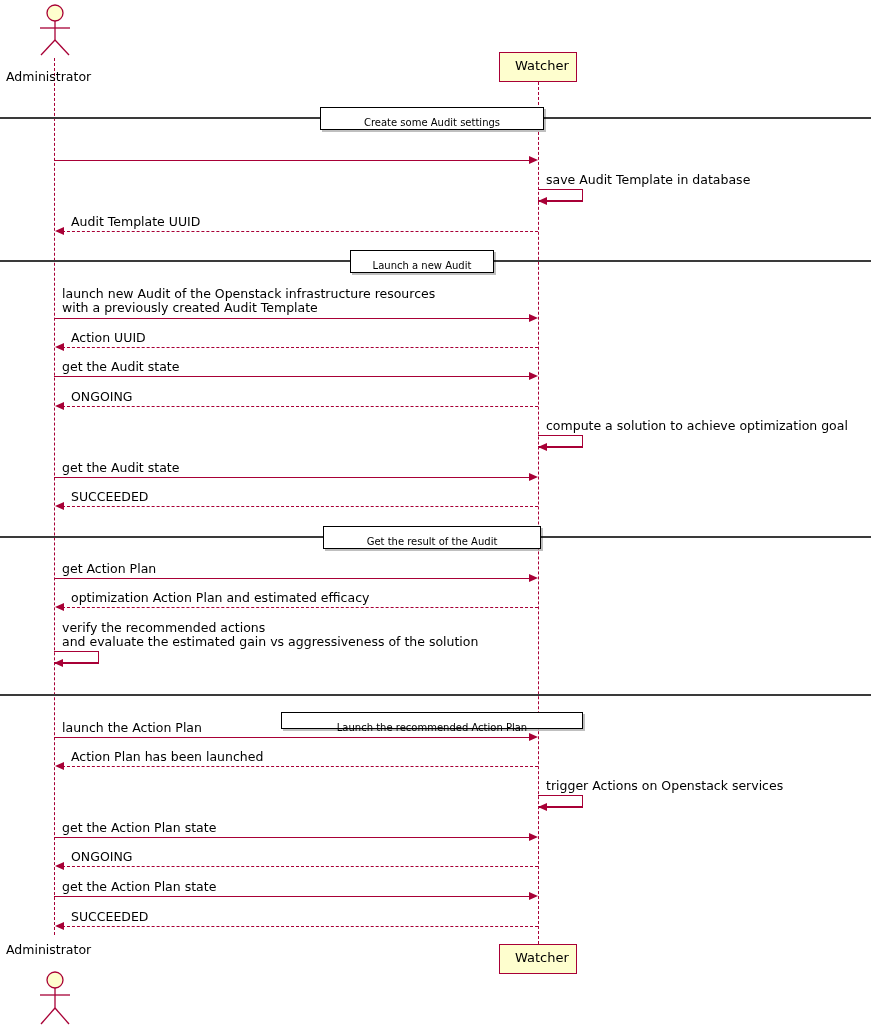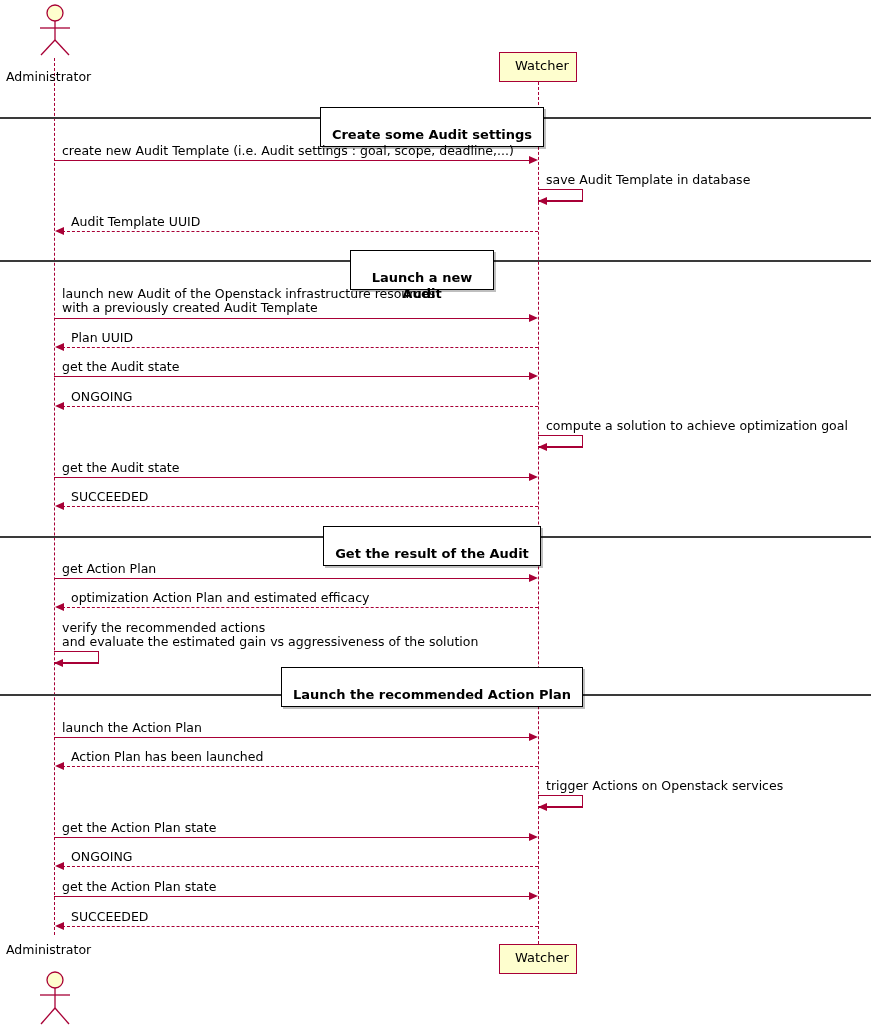--- a/index.html
+++ b/index.html
@@ -24,23 +24,23 @@
     padding:3px 15px;
     box-sizing:border-box;
     text-align:center;
     line-height:16px;
   }
   .divider-line{position:absolute;left:0;width:871px;height:0;border-top:2px solid #3a3a3a;}
   .divider-box{
     position:absolute;
     background:#ffffff;
     border:1px solid #000;
-    font-size:13px;
-    font-weight:bold;
-    padding:19px 10px;
+    font-size:10px;
+    font-weight:normal;
+    padding:7px 10px;
     box-sizing:border-box;
     text-align:center;
     line-height:16px;
     box-shadow:2px 2px 0 rgba(0,0,0,0.25);
   }
   .arrow-line{position:absolute;height:0;}
   .solid{border-top:1px solid #a80036;}
   .dashed{border-top:1px dashed #a80036;}
   .head{position:absolute;width:0;height:0;}
   .head-r{border-top:4px solid transparent;border-bottom:4px solid transparent;border-left:9px solid #a80036;}
@@ -67,21 +67,20 @@
   </div>
   <div class="lbl" style="left:6px;top:70px;">Administrator</div>
 
   <div class="part-box" style="left:499px;top:52px;width:78px;height:30px;padding-top:5px;">Watcher</div>
 
   <div class="divider-line" style="top:117px;"></div>
   <div class="divider-box" style="left:320px;top:107px;width:224px;height:23px;">Create some Audit settings</div>
 
   <div class="arrow-line solid" style="left:54px;top:160px;width:477px;"></div>
   <div class="head head-r" style="left:529px;top:156px;"></div>
-  <div class="lbl" style="left:62px;top:144px;">create new Audit Template (i.e. Audit settings : goal, scope, deadline,...)</div>
 
   <div class="arrow-line solid" style="left:538px;top:189px;width:45px;"></div>
   <div class="self-box" style="left:538px;top:189px;width:45px;height:12px;border-top:none;"></div>
   <div class="arrow-line solid" style="left:538px;top:201px;width:45px;"></div>
   <div class="head head-l" style="left:538px;top:197px;"></div>
   <div class="lbl" style="left:546px;top:173px;">save Audit Template in database</div>
 
   <div class="arrow-line dashed" style="left:62px;top:231px;width:476px;"></div>
   <div class="head head-l" style="left:55px;top:227px;"></div>
   <div class="lbl" style="left:71px;top:215px;text-align:right;">Audit Template UUID</div>
@@ -89,21 +88,21 @@
   <div class="divider-line" style="top:260px;"></div>
   <div class="divider-box" style="left:350px;top:250px;width:144px;height:23px;">Launch a new Audit</div>
 
   <div class="arrow-line solid" style="left:54px;top:318px;width:477px;"></div>
   <div class="head head-r" style="left:529px;top:314px;"></div>
   <div class="lbl" style="left:62px;top:287px;">launch new Audit of the Openstack infrastructure resources
 with a previously created Audit Template</div>
 
   <div class="arrow-line dashed" style="left:62px;top:347px;width:476px;"></div>
   <div class="head head-l" style="left:55px;top:343px;"></div>
-  <div class="lbl" style="left:71px;top:331px;">Plan UUID</div>
+  <div class="lbl" style="left:71px;top:331px;">Action UUID</div>
 
   <div class="arrow-line solid" style="left:54px;top:376px;width:477px;"></div>
   <div class="head head-r" style="left:529px;top:372px;"></div>
   <div class="lbl" style="left:62px;top:360px;">get the Audit state</div>
 
   <div class="arrow-line dashed" style="left:62px;top:406px;width:476px;"></div>
   <div class="head head-l" style="left:55px;top:402px;"></div>
   <div class="lbl" style="left:71px;top:390px;">ONGOING</div>
 
   <div class="arrow-line solid" style="left:538px;top:435px;width:45px;"></div>
@@ -132,21 +131,21 @@
   <div class="lbl" style="left:71px;top:591px;">optimization Action Plan and estimated efficacy</div>
 
   <div class="arrow-line solid" style="left:54px;top:651px;width:45px;"></div>
   <div class="self-box" style="left:54px;top:651px;width:45px;height:12px;border-top:none;"></div>
   <div class="arrow-line solid" style="left:54px;top:663px;width:45px;"></div>
   <div class="head head-l" style="left:54px;top:659px;"></div>
   <div class="lbl" style="left:62px;top:621px;">verify the recommended actions
 and evaluate the estimated gain vs aggressiveness of the solution</div>
 
   <div class="divider-line" style="top:694px;"></div>
-  <div class="divider-box" style="left:281px;top:667px;width:302px;height:23px;">Launch the recommended Action Plan</div>
+  <div class="divider-box" style="left:281px;top:712px;width:302px;height:17px;">Launch the recommended Action Plan</div>
 
   <div class="arrow-line solid" style="left:54px;top:737px;width:477px;"></div>
   <div class="head head-r" style="left:529px;top:733px;"></div>
   <div class="lbl" style="left:62px;top:721px;">launch the Action Plan</div>
 
   <div class="arrow-line dashed" style="left:62px;top:766px;width:476px;"></div>
   <div class="head head-l" style="left:55px;top:762px;"></div>
   <div class="lbl" style="left:71px;top:750px;">Action Plan has been launched</div>
 
   <div class="arrow-line solid" style="left:538px;top:795px;width:45px;"></div>

